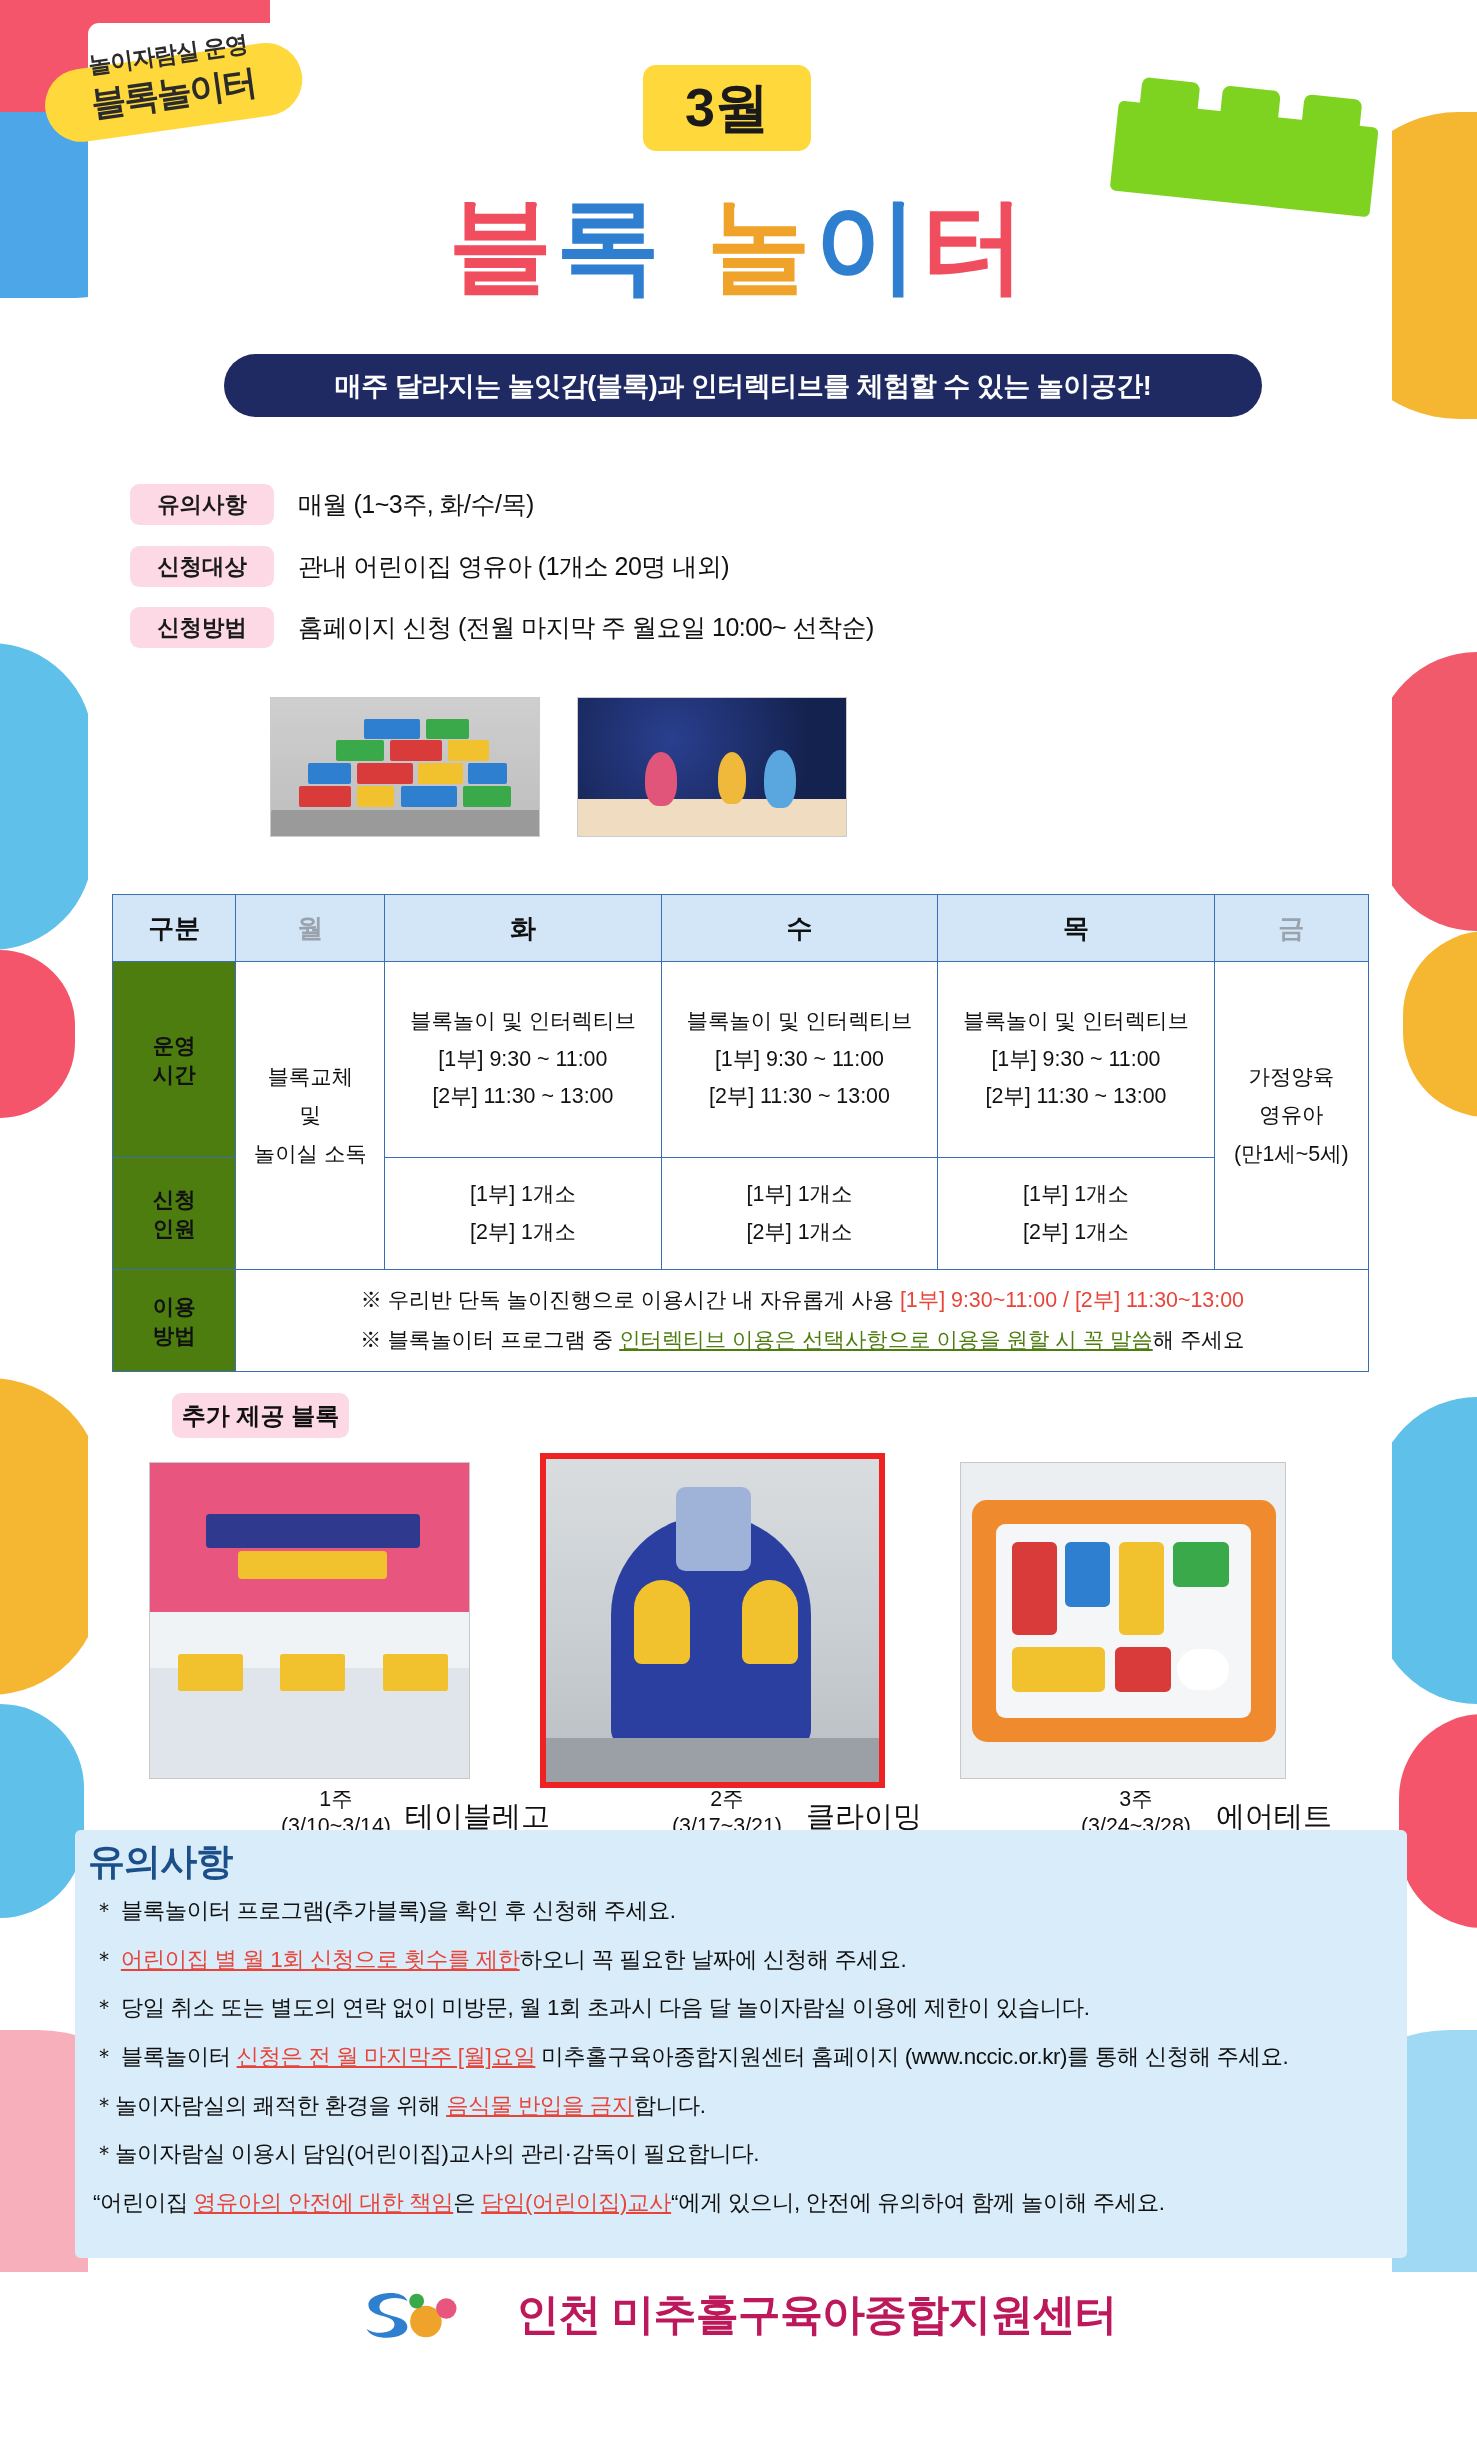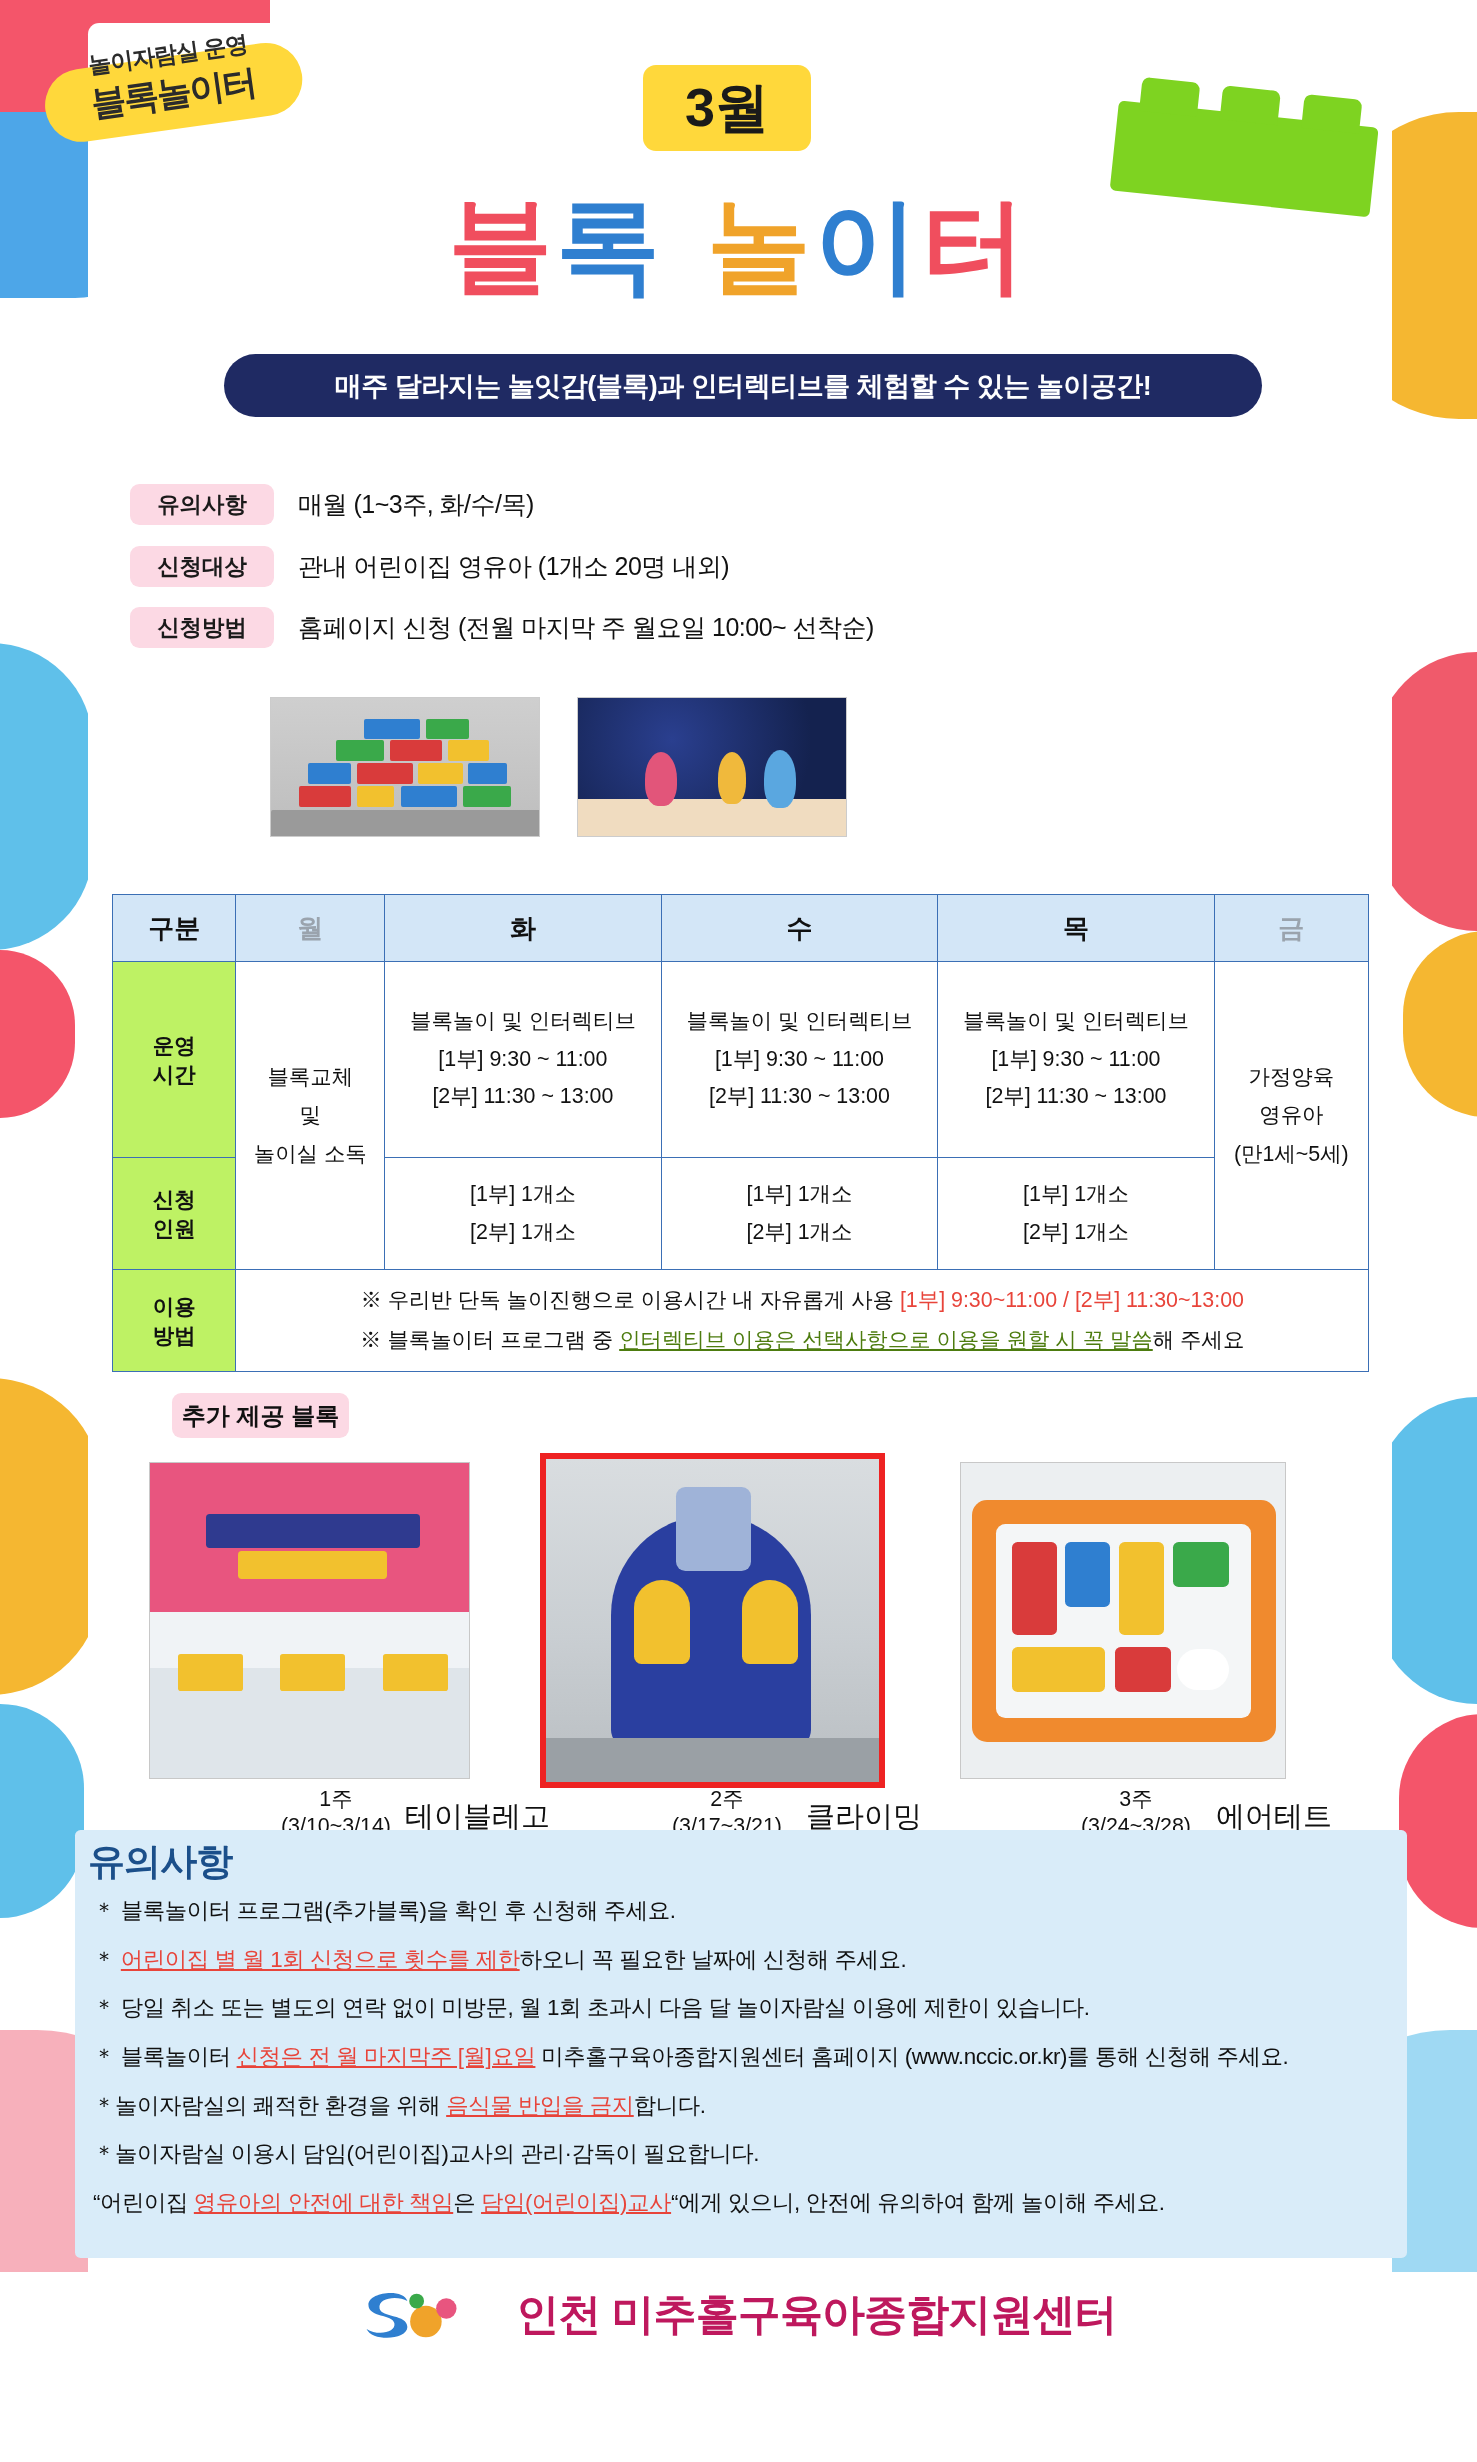--- a/index.html
+++ b/index.html
@@ -123,21 +123,21 @@
   table.sched td, table.sched th {
     border:1.4px solid #3b6fb5; text-align:center; color:#111;
     font-size:21.4px; padding:7.5px 3.7px;
   }
   table.sched thead th { background:#d3e6f7; font-size:26px; font-weight:bold; height:67px; }
   table.sched thead th.dim { color:#9aa3ad; }
   .col-gubun { width:112px; }
   .col-mon { width:135px; }
   .col-day { width:251px; }
   .col-fri { width:140px; }
-  td.rowhead { background:#bef264; font-size:24px; font-weight:bold; }
+  td.rowhead { background:#4d7c0f; font-size:24px; font-weight:bold; }
   td.greyed { color:#8d96a0; font-size:18.6px; line-height:1.8; }
   .cell-lines { line-height:1.75; }
   td.use-method { text-align:left; padding:13px 20.5px; font-size:22.4px; line-height:1.85;margin-left:43px; }
   .hl-red { color:#e8443a; }
   .ul-red { color:#4d7c0f; text-decoration:underline; }
 
   
   .extra-label {
     position:absolute; left:172px; top:1393px; width:177px; height:45px;
     background:#fcd9e4; border-radius:9.3px;

